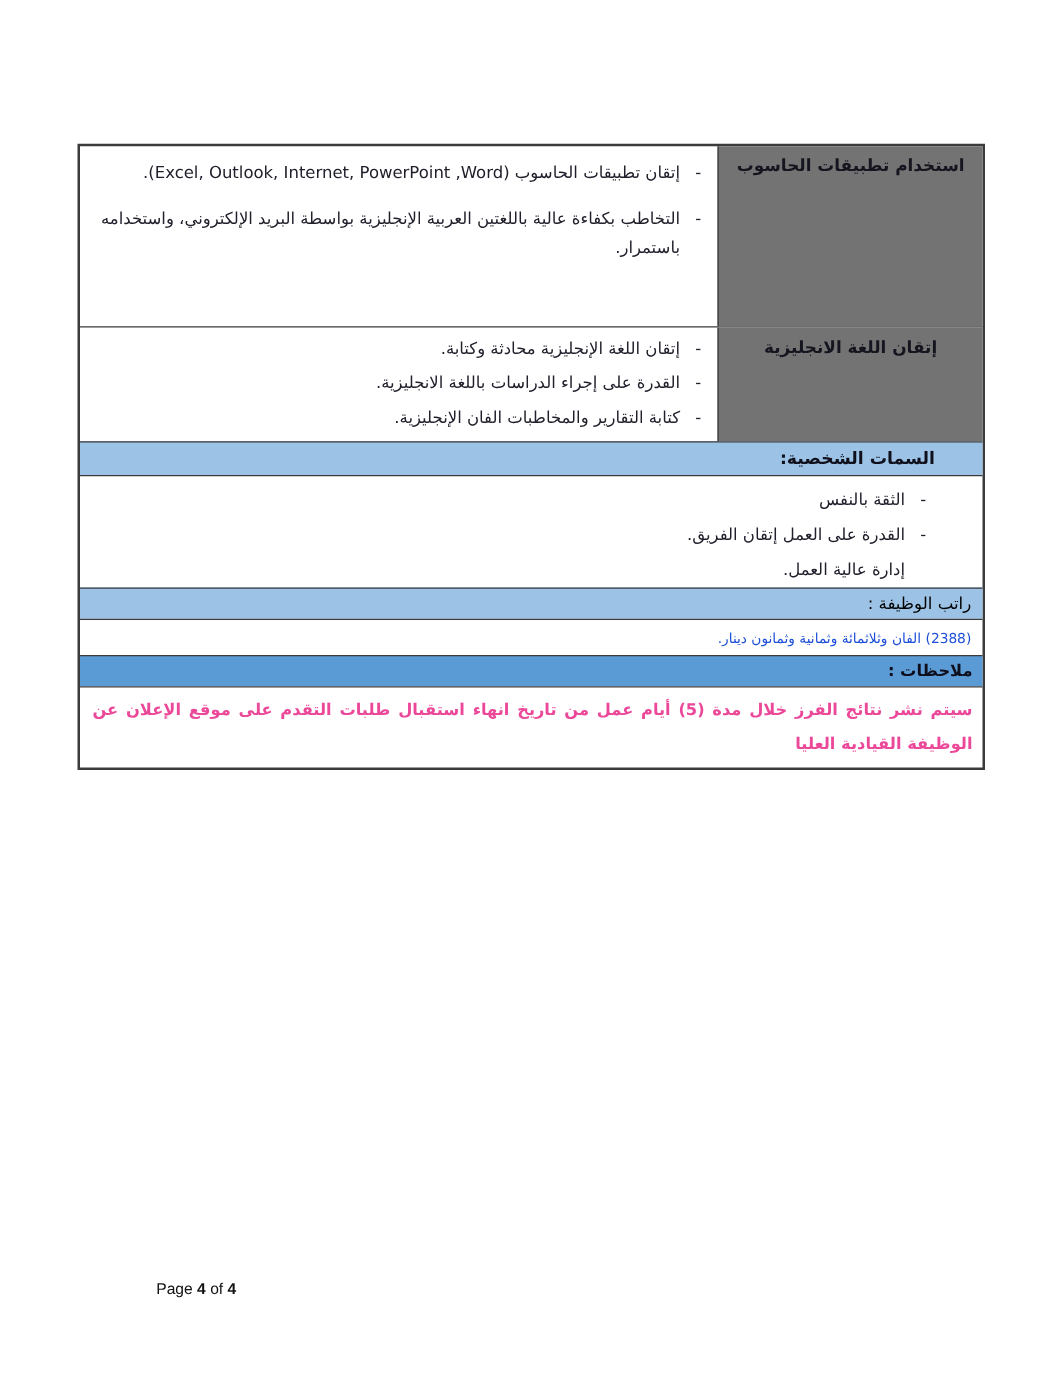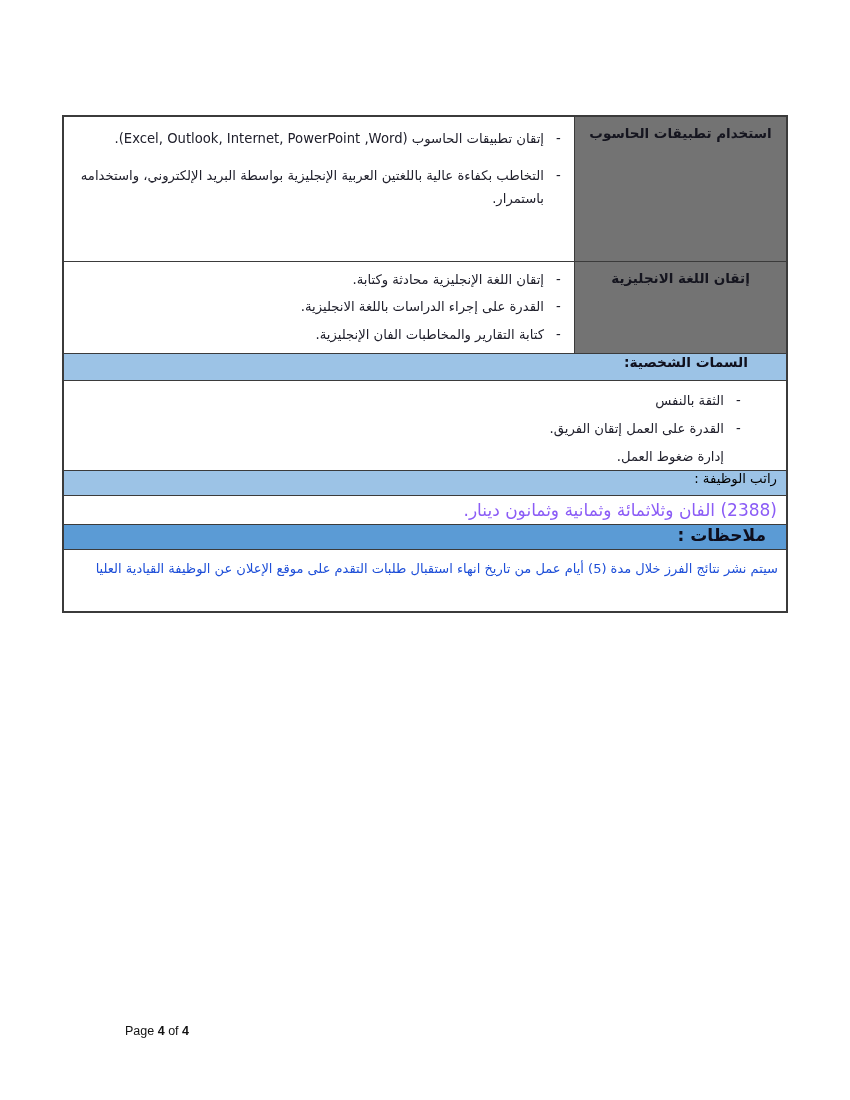--- a/index.html
+++ b/index.html
@@ -24,44 +24,44 @@
     font-weight:bold; font-size:13.5px; color:#15151f;
   }
   .ccell { flex:1; padding:11px 10px 0 10px; }
   .bullet { display:flex; font-size:13.2px; line-height:1.7; color:#20202c; }
   .dash { width:11px; flex-shrink:0; margin-left:9px; text-align:center; }
   .r-skills1 .bullet { margin-bottom:15px; }
   .r-skills2 .ccell { padding-top:7px; }
   .r-skills2 .bullet { margin-bottom:5px; }
 
   
-  .band { display:flex; }
+  .band { display:flex; align-items:center; }
   .band-light { background:#9cc3e6; }
   .band-dark  { background:#5b9bd5; }
   .r-band27 { height:27px; }
   .r-band25 { height:25px; }
   .band-traits-label { font-weight:bold; font-size:13.8px; padding-right:38px; color:#10101d; }
   .band-salary-label { font-size:13.3px; padding-right:9px; color:#000000; }
-  .band-notes-label  { font-weight:bold; font-size:17px; padding-right:20px; color:#0e0e1c; }
+  .band-notes-label  { font-weight:bold; font-size:13px; padding-right:8px; color:#0e0e1c; }
 
   
   .r-traits { height:90px; display:block; }
   .traits-cell { padding:9px 42px 0 10px; }
   .traits-cell .bullet { margin-bottom:7px; line-height:1.6; }
   .nodash { padding-right:20px; }
 
   
   .r-salary { height:29px; display:flex; align-items:center; }
-  .salary-value { font-size:17px; padding-right:9px; color:#8b5cf6; }
+  .salary-value { font-size:11px; padding-right:9px; color:#1d4ed8; }
 
   
   .r-notes { min-height:62px; display:block; }
   .notes-text {
-    padding:5px 8px 4px 10px; font-weight:normal; font-size:13px;
-    line-height:2.1; text-align:justify; color:#1d4ed8;
+    padding:5px 8px 4px 10px; font-weight:bold; font-size:13px;
+    line-height:2.1; text-align:justify; color:#ec4899;
   }
 
   
   .footer {
     position:absolute; left:125px; top:1024px; direction:ltr;
     font-family:"Liberation Sans", sans-serif; font-size:12.5px; color:#121212;
   }
   .footer b { font-weight:bold; }
 </style>
 </head>
@@ -111,21 +111,21 @@
       <div class="traits-cell">
         <div class="bullet">
           <span class="dash">-</span>
           <span class="btxt">الثقة بالنفس</span>
         </div>
         <div class="bullet">
           <span class="dash">-</span>
           <span class="btxt">القدرة على العمل إتقان الفريق.</span>
         </div>
         <div class="bullet nodash">
-          <span class="btxt">إدارة ضغوط العمل.</span>
+          <span class="btxt">إدارة عالية العمل.</span>
         </div>
       </div>
     </div>
 
     <div class="trow band band-light r-band25">
       <span class="band-salary-label">راتب الوظيفة :</span>
     </div>
 
     <div class="trow r-salary">
       <span class="salary-value">(2388) الفان وثلاثمائة وثمانية وثمانون دينار.</span>

